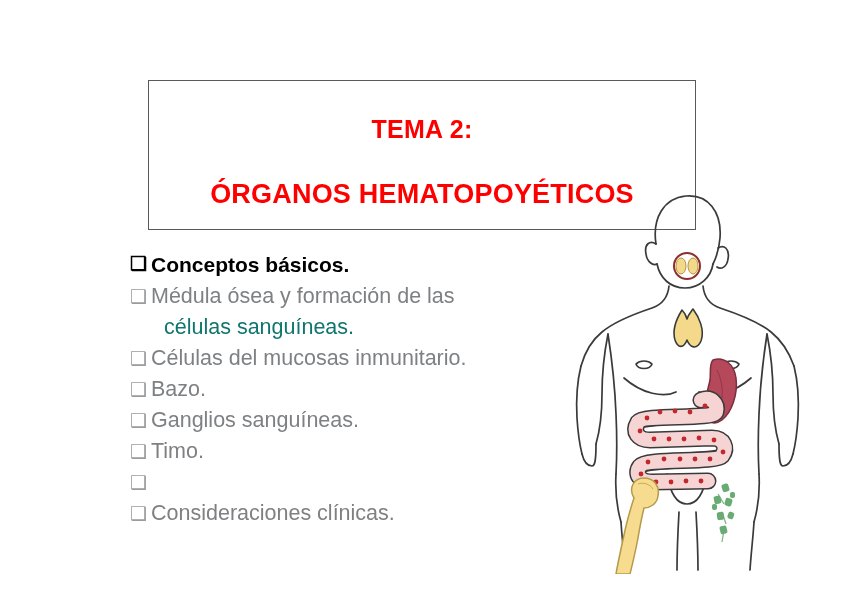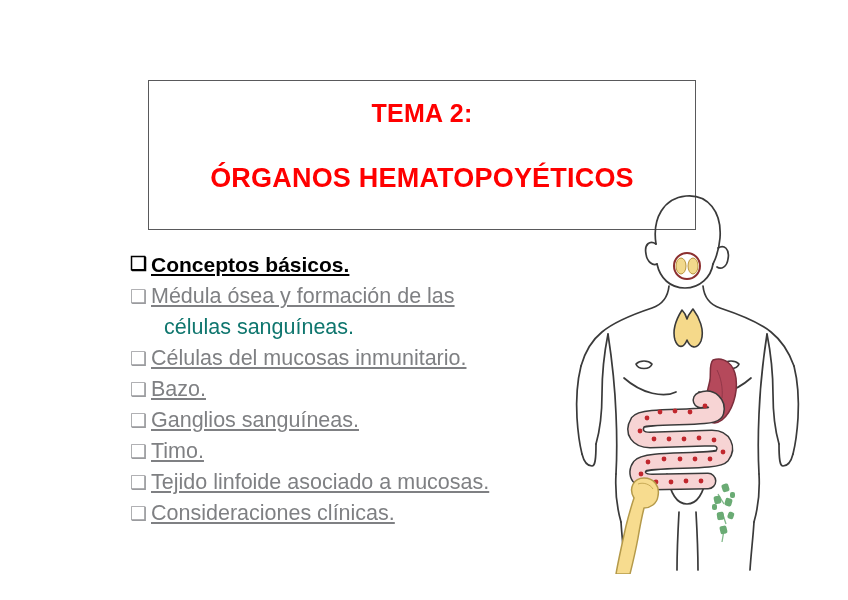--- a/index.html
+++ b/index.html
@@ -27,21 +27,21 @@
     width: 548px;
     height: 150px;
     box-sizing: border-box;
     border: 1.2px solid #59595b;
     background: transparent;
     z-index: 1;
   }
   #title-text {
     position: absolute;
     left: 148px;
-    top: 96px;
+    top: 112px;
     width: 548px;
     z-index: 3;
     text-align: center;
     color: #ff0000;
     font-weight: bold;
     pointer-events: none;
   }
   #title-line1 {
     display: block;
     font-size: 25px;
@@ -84,21 +84,20 @@
     flex: 0 0 21px;
     font-size: 19px;
     line-height: 31px;
     color: #9a9b9e;
   }
   .bullet-row.first .bullet-glyph {
     color: #000000;
   }
   .bullet-label {
     display: inline-block;
-    text-decoration: underline;
   }
   .cont-row {
     padding-left: 34px;
     font-size: 21.5px;
     line-height: 31px;
     color: #0f766e;
     white-space: nowrap;
   }
 
   
@@ -152,21 +151,20 @@
       <span class="bullet-label">Ganglios sanguíneas.</span>
     </div>
 
     <div class="bullet-row">
       <span class="bullet-glyph">❑</span>
       <span class="bullet-label">Timo.</span>
     </div>
 
     <div class="bullet-row">
       <span class="bullet-glyph">❑</span>
-      <span class="bullet-label">Tejido linfoide asociado a mucosas.</span>
     </div>
 
     <div class="bullet-row">
       <span class="bullet-glyph">❑</span>
       <span class="bullet-label">Consideraciones clínicas.</span>
     </div>
 
   </div>
 
   <div id="figure">

